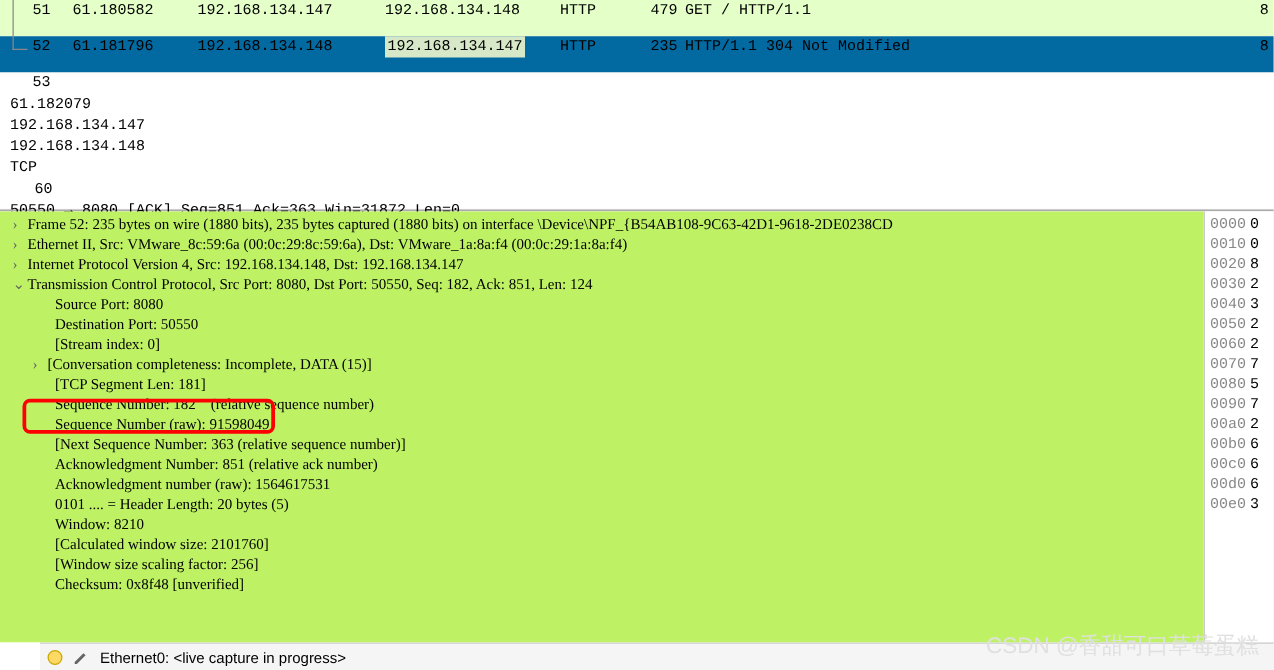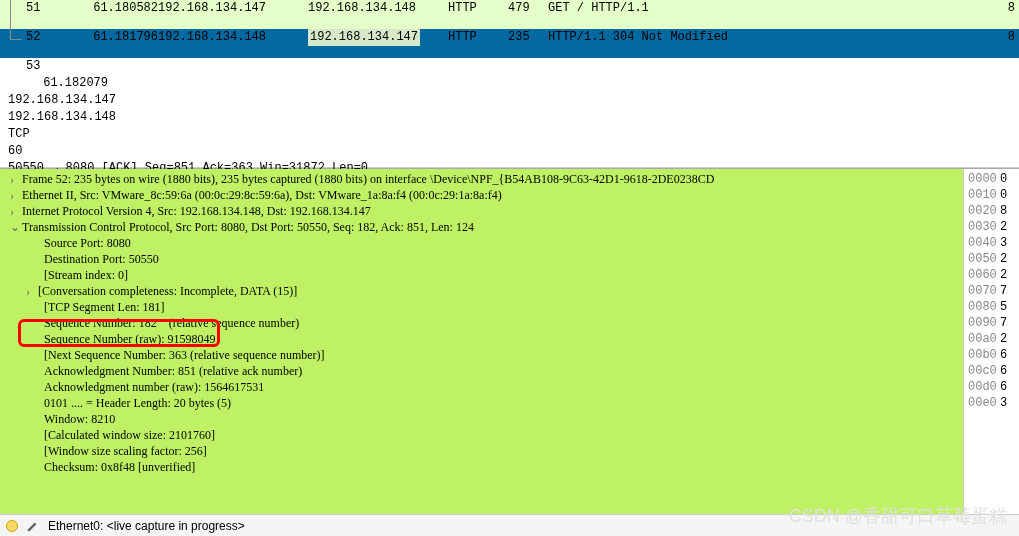--- a/index.html
+++ b/index.html
@@ -3,45 +3,45 @@
 <meta charset="utf-8">
 <style>
 * { margin: 0; padding: 0; box-sizing: border-box; }
 body { font-family: "Consolas", "Courier New", monospace; font-size: 12px; background: #fff; color: #000; width: 1019px; height: 536px; overflow: hidden; position: relative; display: flex; flex-direction: column; }
 .packet-list { background: #fff; border-bottom: 1px solid #ccc; }
 .packet-row { display: flex; height: 29px; line-height: 17px; padding-left: 8px; }
 .pr-green { background: #e4ffc7; }
 .pr-yellow { background: #0369a1; }
 .pr-white { background: #fff; flex-direction: column; }
 .c-no { width: 50px; }
-.c-time { width: 100px; text-align: right; }
+.c-time { width: 100px; }
 .c-src { width: 150px; }
 .c-dst { width: 140px; }
 .c-proto { width: 60px; }
-.c-len { width: 40px; text-align: left; padding-right: 6px; }
+.c-len { width: 40px; text-align: right; padding-right: 6px; }
 .c-info { flex: 1; }
 .c-end { width: 12px; text-align: right; padding-right: 4px; }
 .hl-dst { background: #d6e8c8; display: inline-block; padding: 0 2px; }
 .tree-port-line { position: absolute; left: 10px; top: 0; height: 40px; border-left: 1px solid #888; border-bottom: 1px solid #888; width: 12px; }
 .list-blank { height: 80px; background: #fff; }
 
 .middle { display: flex; flex: 1; border-top: 1px solid #aaa; overflow: hidden; }
 .detail-pane { flex: 1; overflow-y: scroll; overflow-x: hidden; padding: 2px 4px; position: relative; background: #bef264; white-space: nowrap; font-family: Liberation Serif, serif;}
 .hex-pane { width: 56px; border-left: 1px solid #ccc; padding: 2px 4px; background: #fff; white-space: nowrap; overflow: hidden; }
 .hex-row { height: 16px; line-height: 16px; display: flex; }
 .hex-off { color: #888; width: 32px; }
 .hex-v { color: #000; }
 
 .dline { height: 16px; line-height: 16px; padding-left: 6px; white-space: nowrap; }
 .toggle { display: inline-block; width: 12px; color: #666; cursor: default; }
 .ind1 { padding-left: 22px; }
 .ind2 { padding-left: 40px; }
 .highlight-box { position: absolute; border: 3px solid #ff0000; border-radius: 6px; pointer-events: none; }
 
-.statusbar { height: 22px; border-top: 1px solid #ccc; background: #f5f5f5; display: flex; align-items: center; padding: 0 6px; gap: 8px; font-family: "Segoe UI", sans-serif; font-size: 12px; }
+.statusbar { height: 22px; border-top: 1px solid #ccc; background: #f5f5f5; display: flex; align-items: center; padding: 0 6px; gap: 8px; font-family: "Segoe UI", sans-serif; font-size: 12px; margin-left: 32px; }
 .sb-circle { width: 12px; height: 12px; border-radius: 50%; background: #ffd966; border: 1px solid #c9a800; }
 .sb-icon { width: 14px; height: 14px; display: inline-block; }
 .sb-text { font-family: sans-serif; }
 
 .watermark { position: absolute; right: 12px; bottom: 8px; color: #e0e0e0; font-size: 18px; font-family: sans-serif; pointer-events: none; z-index: 99; margin-left: 44px; }
 
 ::-webkit-scrollbar { width: 16px; background: #f0f0f0; }
 ::-webkit-scrollbar-thumb { background: #c0c0c0; border: 1px solid #a0a0a0; }
 </style>
 </head>

